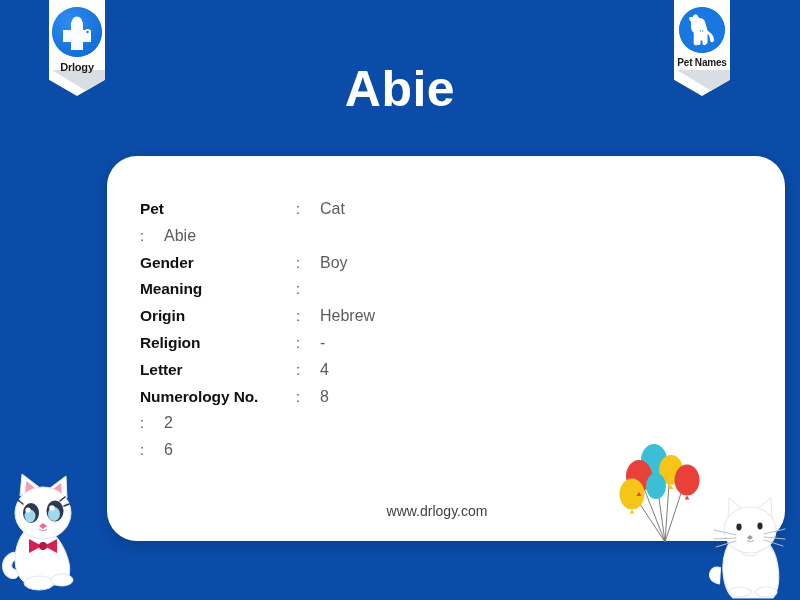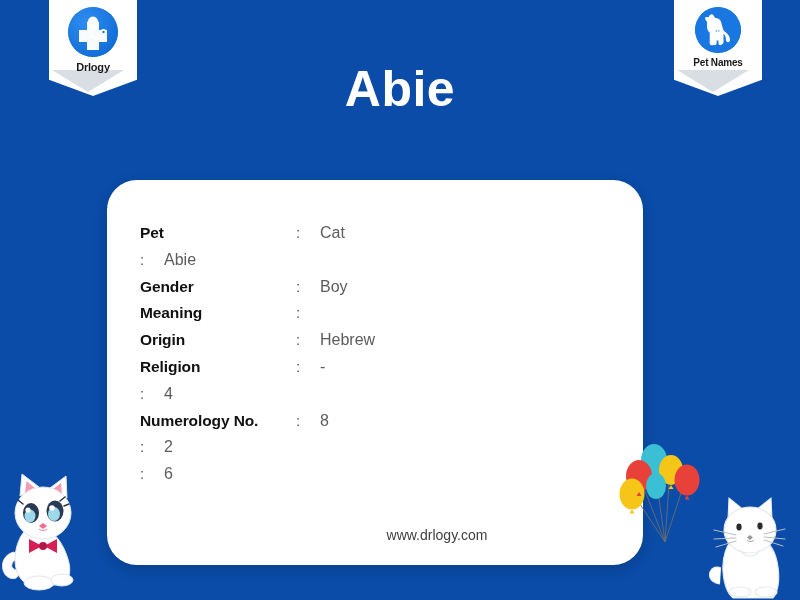--- a/index.html
+++ b/index.html
@@ -18,21 +18,21 @@
   
   .badge {
     position: absolute;
     top: 0;
     width: 78px;
     text-align: center;
     z-index: 5;
   }
   .badge-shape {
     position: relative;
-    width: 88px;
+    width: 56px;
     height: 96px;
     background: #ffffff;
     clip-path: polygon(0 0, 100% 0, 100% 83%, 50% 100%, 0 83%);
     box-shadow: 0 2px 5px rgba(0,0,0,0.28);
     display: flex;
     flex-direction: column;
     align-items: center;
     justify-content: flex-start;
     padding-top: 7px;
     box-sizing: border-box;
@@ -80,22 +80,22 @@
     font-size: 50px;
     font-weight: bold;
     letter-spacing: 0.5px;
     line-height: 1;
   }
 
   
   .card {
     position: absolute;
     left: 107px;
-    top: 180px;
-    width: 536px;
+    top: 156px;
+    width: 678px;
     height: 385px;
     background: #ffffff;
     border-radius: 30px;
     box-shadow: 0 4px 14px rgba(0,0,0,0.18);
     z-index: 3;
   }
 
   .info-table {
     position: absolute;
     left: 33px;
@@ -264,20 +264,21 @@
       <div class="info-value">Hebrew</div>
     </div>
 
     <div class="info-row">
       <div class="info-label">Religion</div>
       <div class="info-colon">:</div>
       <div class="info-value">-</div>
     </div>
 
     <div class="info-row">
+      <div class="info-label">Letter</div>
       <div class="info-colon">:</div>
       <div class="info-value">4</div>
     </div>
 
     <div class="info-row">
       <div class="info-label">Numerology No.</div>
       <div class="info-colon">:</div>
       <div class="info-value">8</div>
     </div>
 

